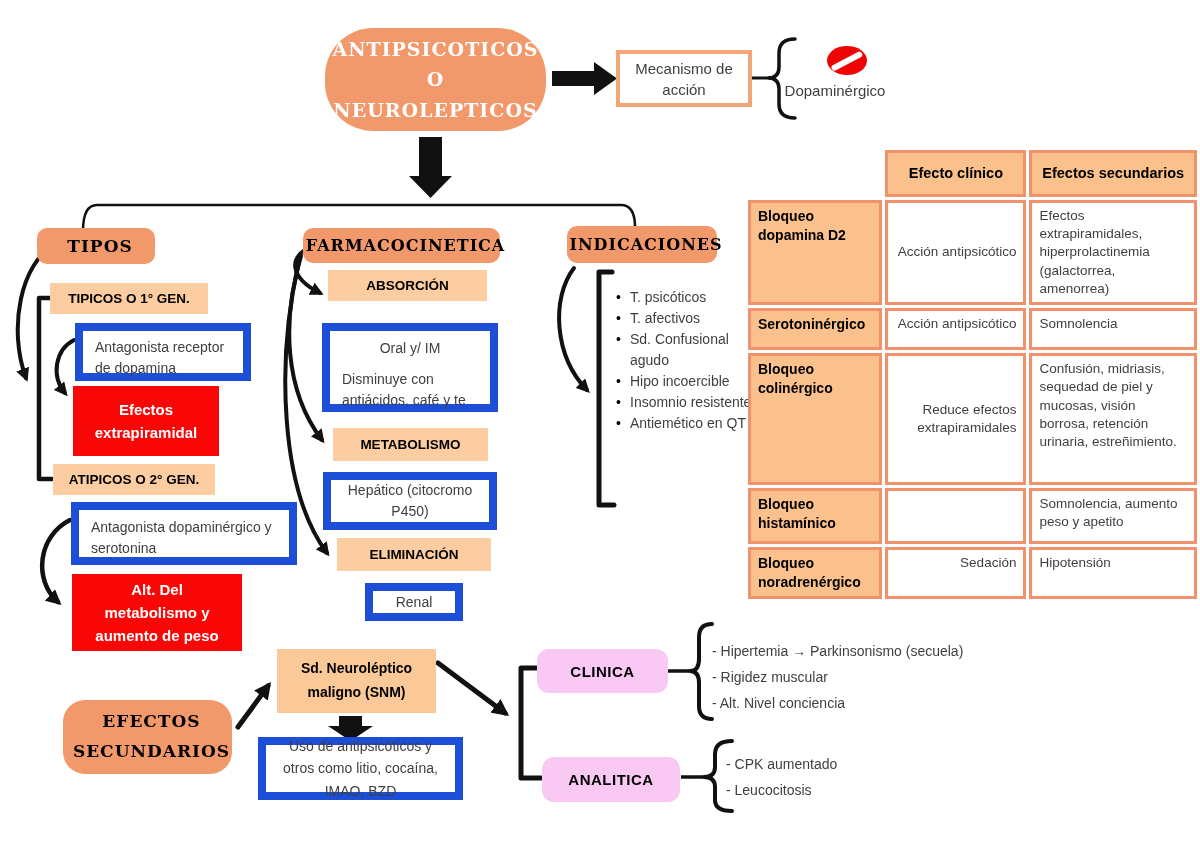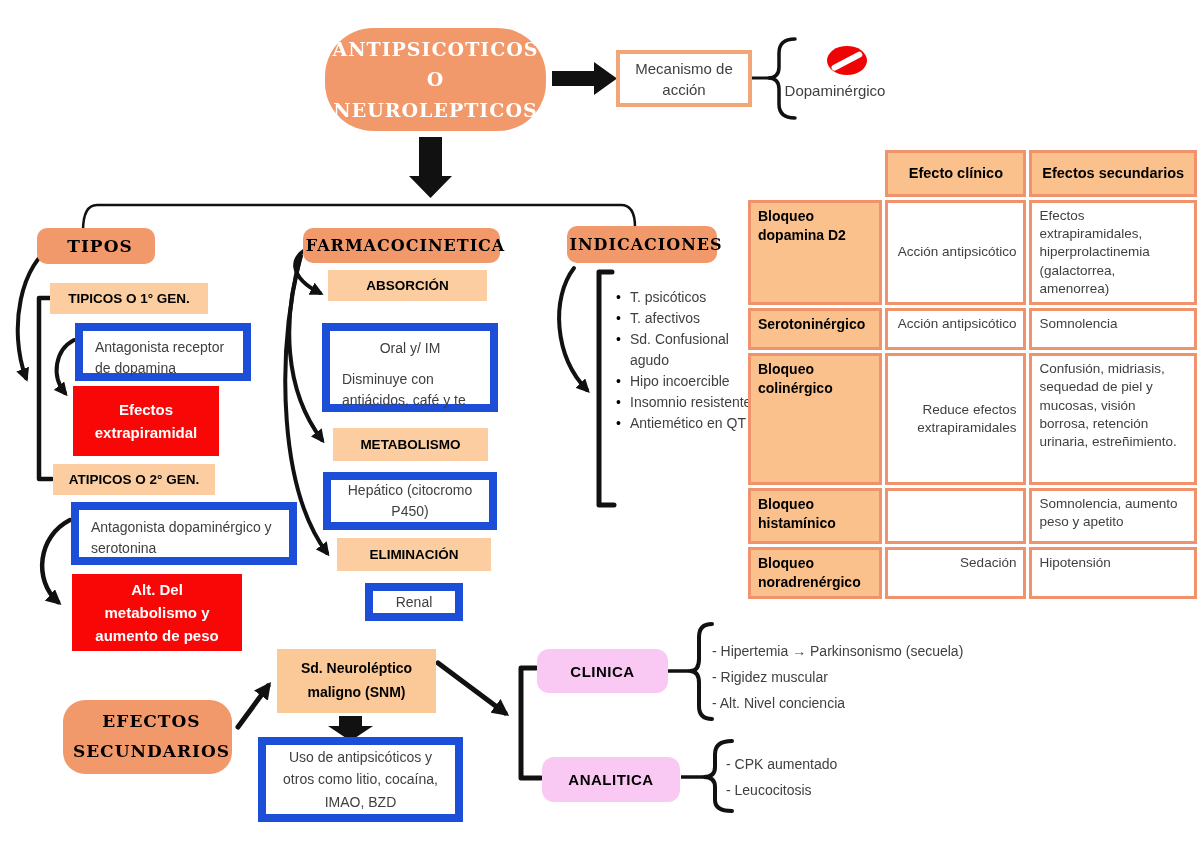--- a/index.html
+++ b/index.html
@@ -145,21 +145,21 @@
         <td>Hipotensión</td>
       </tr>
     </tbody>
       </table>
   </div>
 
   <div class="abs blob flexc slab" style="left:63px;top:700px;width:169px;height:74px;border-radius:22px;font-size:17px;line-height:1.75;color:#000;">EFECTOS SECUNDARIOS</div>
 
   <div class="abs flexc" style="left:277px;top:649px;width:159px;height:64px;background:#FBC998;font-weight:bold;color:#000;font-size:14px;line-height:1.7;padding:0 6px;">Sd. Neuroléptico maligno (SNM)</div>
 
-  <div class="abs wbox flexc" style="left:258px;top:737px;width:205px;height:85px;padding:4px 10px;line-height:1.6;">Uso de antipsicóticos y otros como litio, cocaína, IMAO, BZD</div>
+  <div class="abs wbox flexc" style="left:258px;top:737px;width:205px;height:63px;padding:4px 10px;line-height:1.6;">Uso de antipsicóticos y otros como litio, cocaína, IMAO, BZD</div>
 
   <div class="abs pinkbox flexc" style="left:537px;top:649px;width:131px;height:44px;">CLINICA</div>
   <div class="abs dashlist" style="left:712px;top:638px;">
     <div>- Hipertemia → Parkinsonismo (secuela)</div>
     <div>- Rigidez muscular</div>
     <div>- Alt. Nivel conciencia</div>
   </div>
 
   <div class="abs pinkbox flexc" style="left:542px;top:757px;width:138px;height:45px;">ANALITICA</div>
   <div class="abs dashlist" style="left:726px;top:751px;">

